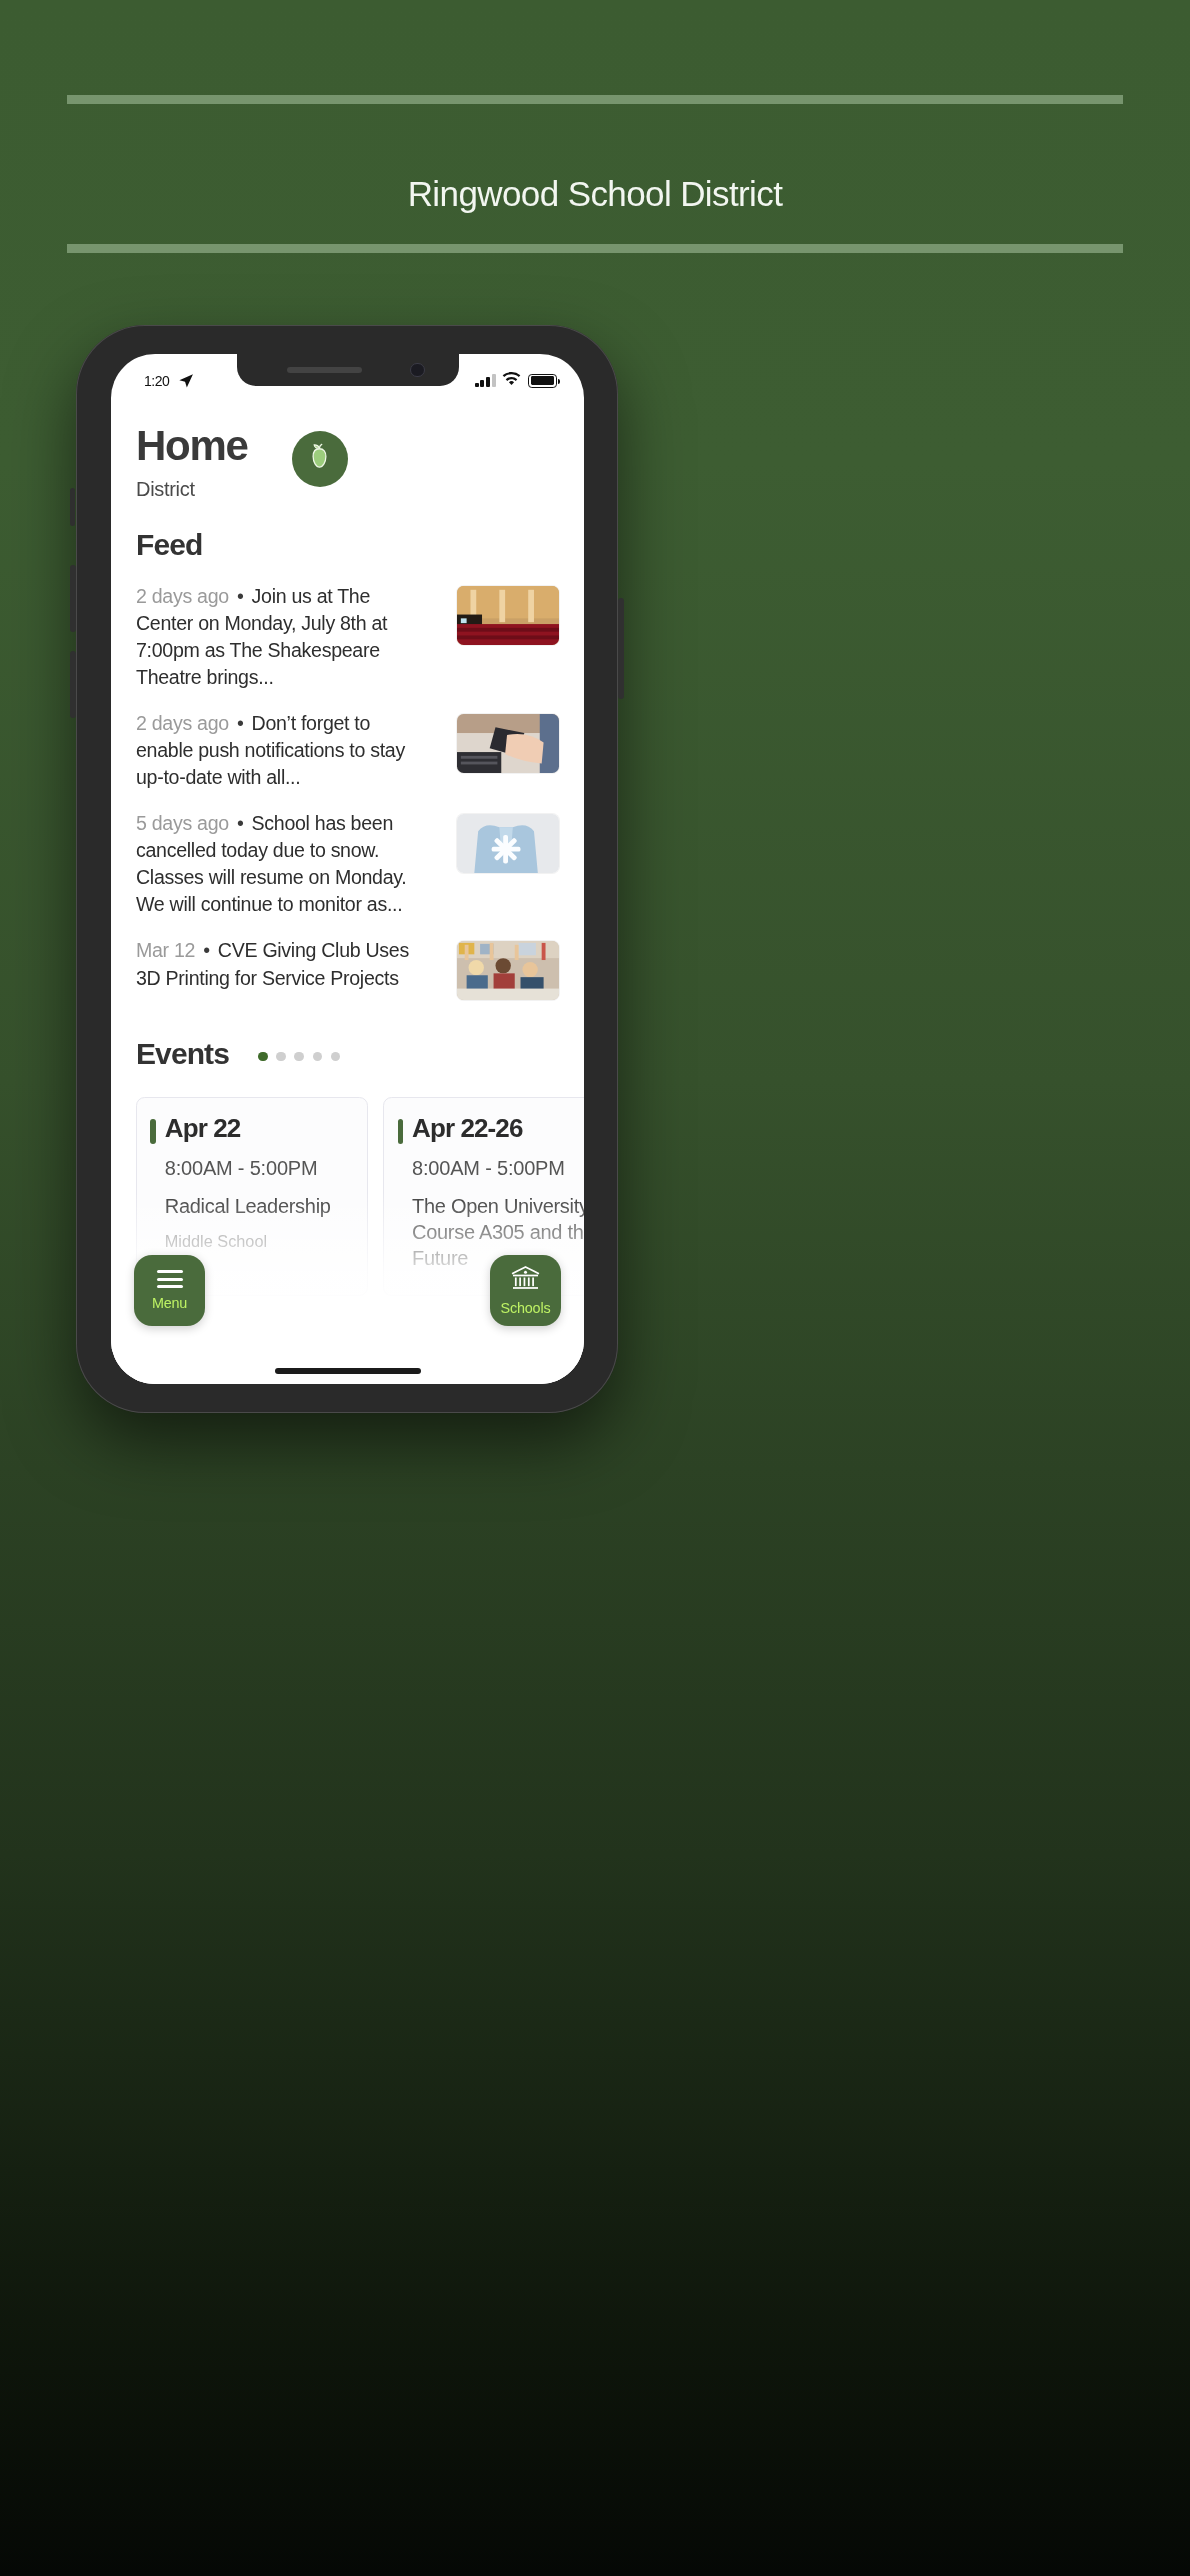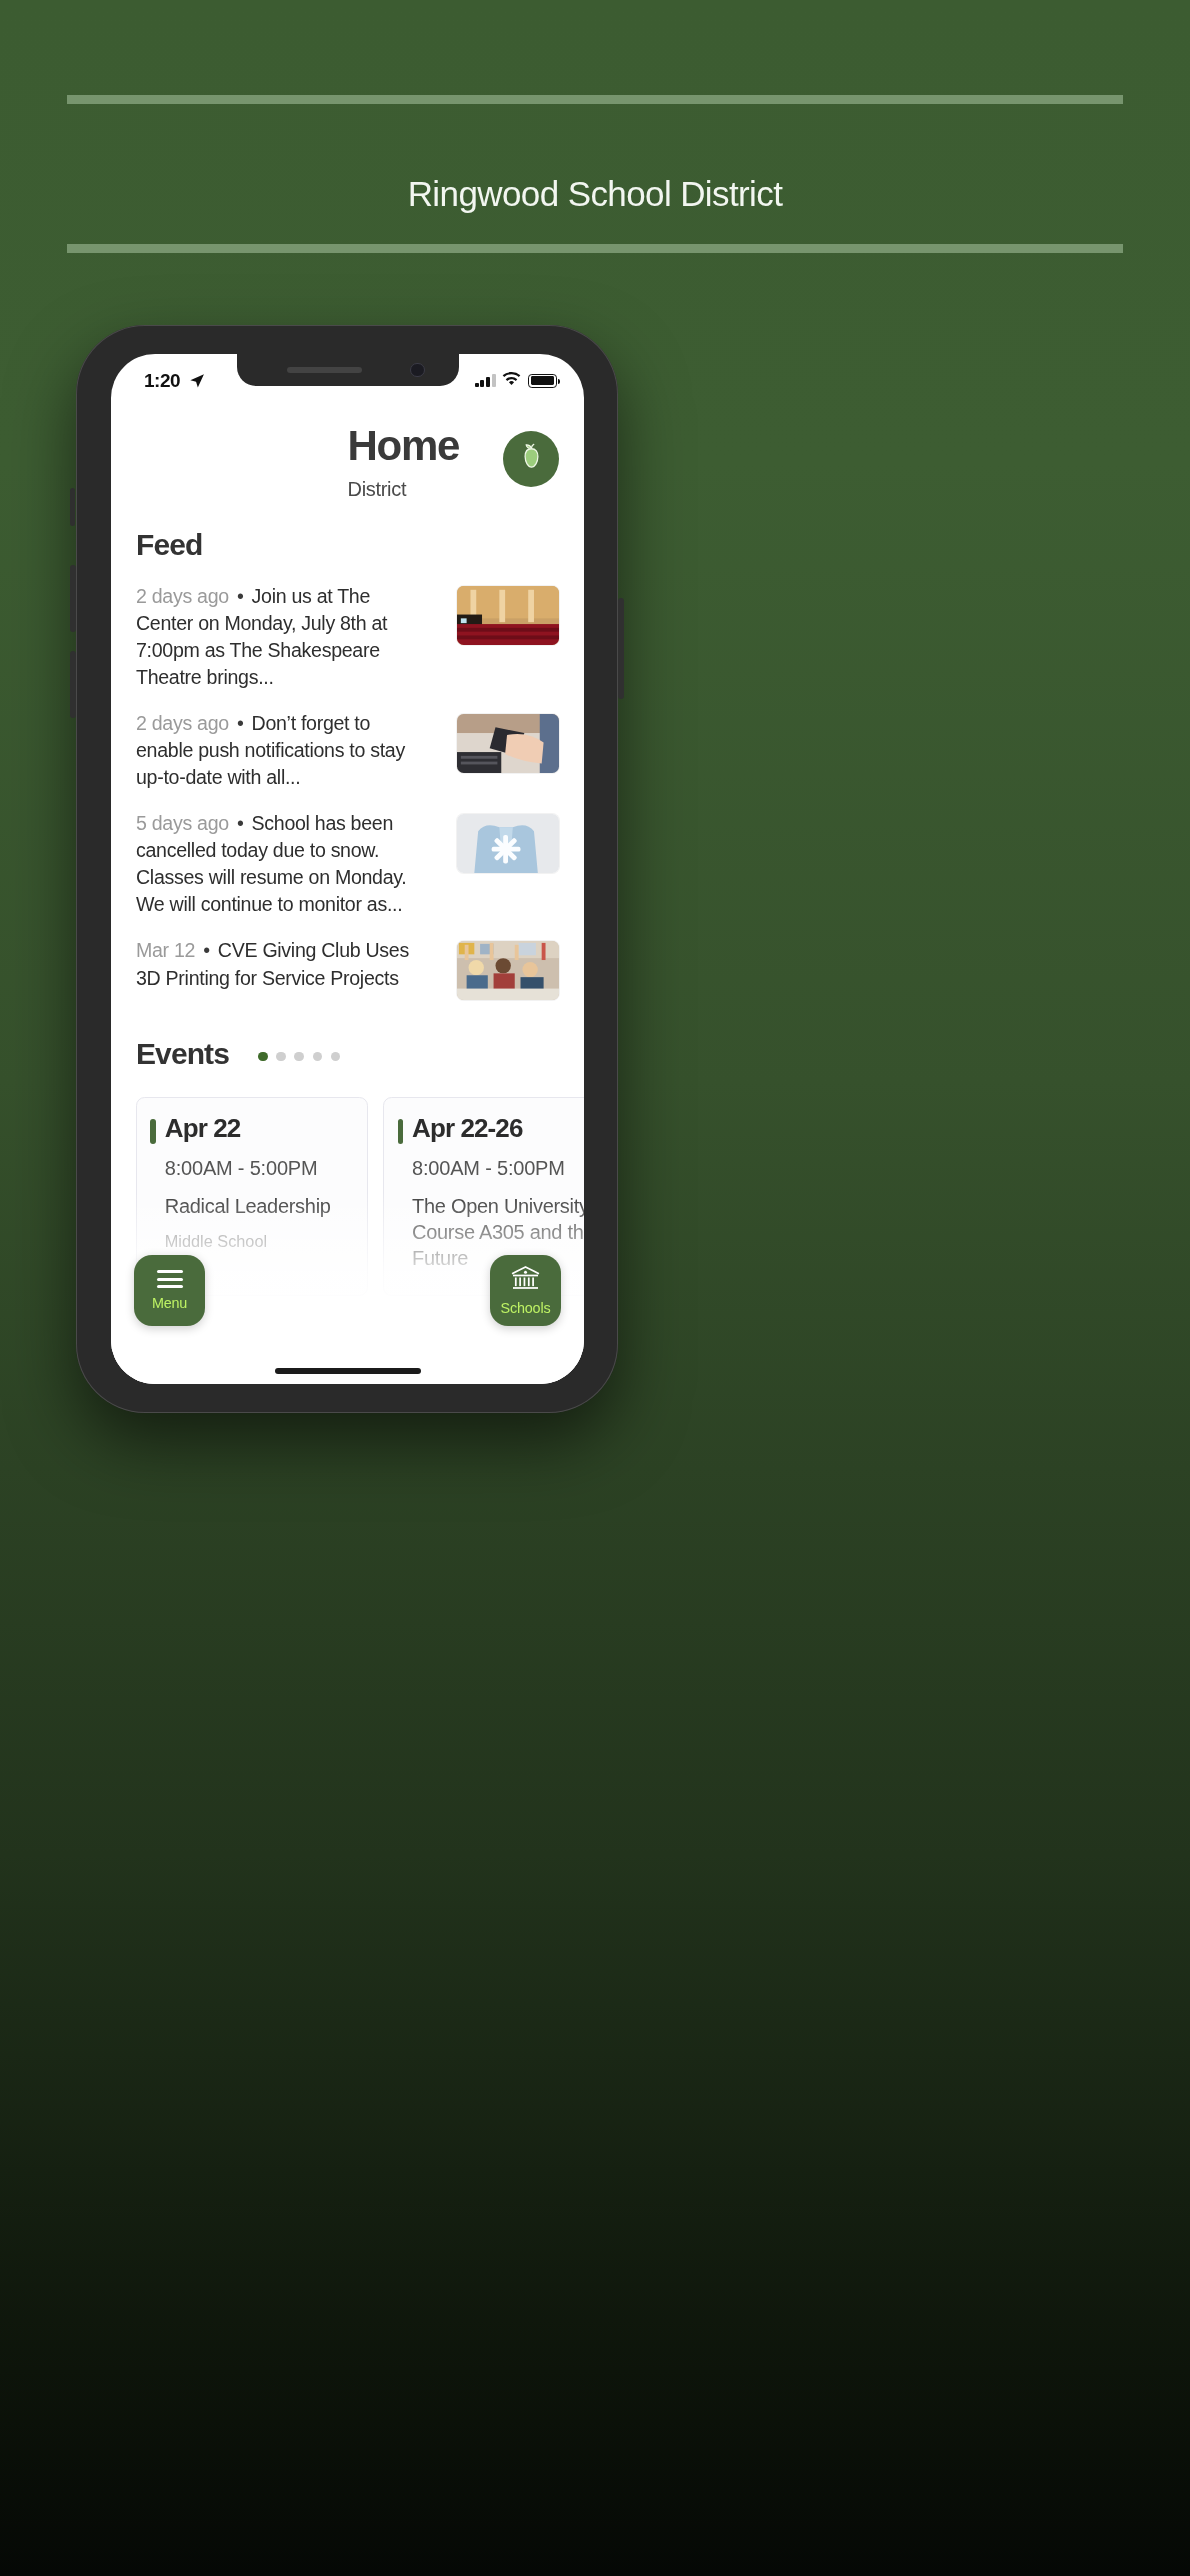--- a/index.html
+++ b/index.html
@@ -112,21 +112,21 @@
 
   
   .statusbar {
     position: absolute; top: 0; left: 0; right: 0;
     height: 44px;
     display: flex; align-items: center; justify-content: space-between;
     padding: 9.6px 27px 0 33px;
     z-index: 5;
   }
   .status-left { display: flex; align-items: center; gap: 8.6px; }
-  .status-time { font-size: 19px; font-weight: bold; color: #111; letter-spacing: -0.5px; }
+  .status-time { font-size: 14px; font-weight: normal; color: #111; letter-spacing: -0.5px; }
   .loc-arrow { width: 16.3px; height: 16.3px; display: block; }
   .status-right { display: flex; align-items: center; gap: 6.7px; }
   .signal { display: flex; align-items: flex-end; gap: 1.9px; height: 13.4px; }
   .signal i { width: 3.8px; background: #111; border-radius: 1px; display: block; }
   .signal i:nth-child(1) { height: 4.8px; }
   .signal i:nth-child(2) { height: 7.7px; }
   .signal i:nth-child(3) { height: 10.5px; }
   .signal i:nth-child(4) { height: 13.4px; background: #c3c3c3; }
   .battery {
     width: 29px; height: 14.4px;
@@ -140,21 +140,21 @@
   .battery span { display: block; height: 100%; background: #111; border-radius: 1.4px; }
 
   
   .app {
     position: absolute;
     top: 44px; left: 0; right: 0; bottom: 0;
     background: #fff;
     padding: 0 25px;
   }
   .app-header {
-    display: flex; align-items: flex-start; justify-content: flex-end;
+    display: flex; align-items: flex-start; justify-content: flex-start;
     padding-top: 27px;
     gap: 44px;
   }
   .page-title { font-size: 42px; font-weight: bold; color: #3a3a3a; letter-spacing: -1.3px; line-height: 1; }
   .page-sub { font-size: 20px; color: #4a4a4a; margin-top: 10.5px; letter-spacing: -0.3px; }
   .avatar {
     width: 56px; height: 56px; border-radius: 50%;
     background: #4a6b3c;
     display: flex; align-items: center; justify-content: center;
     margin-top: 5.8px;

